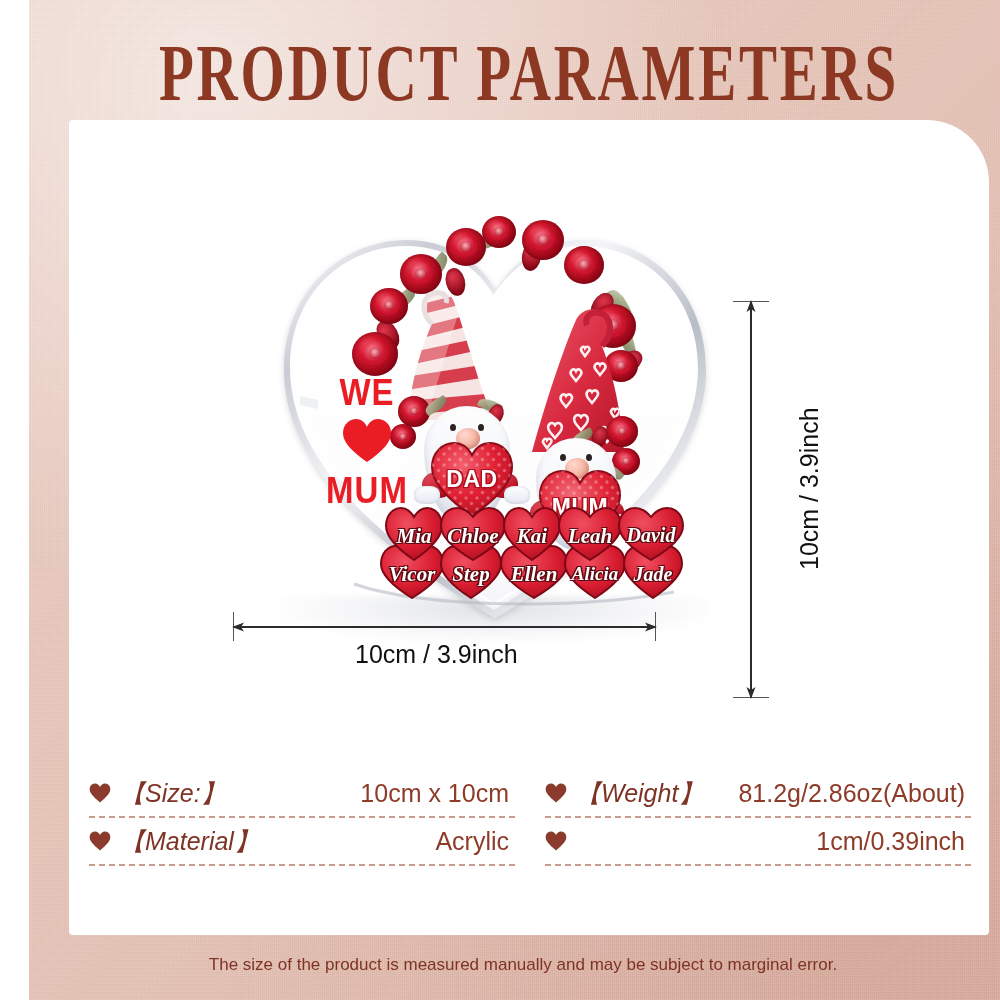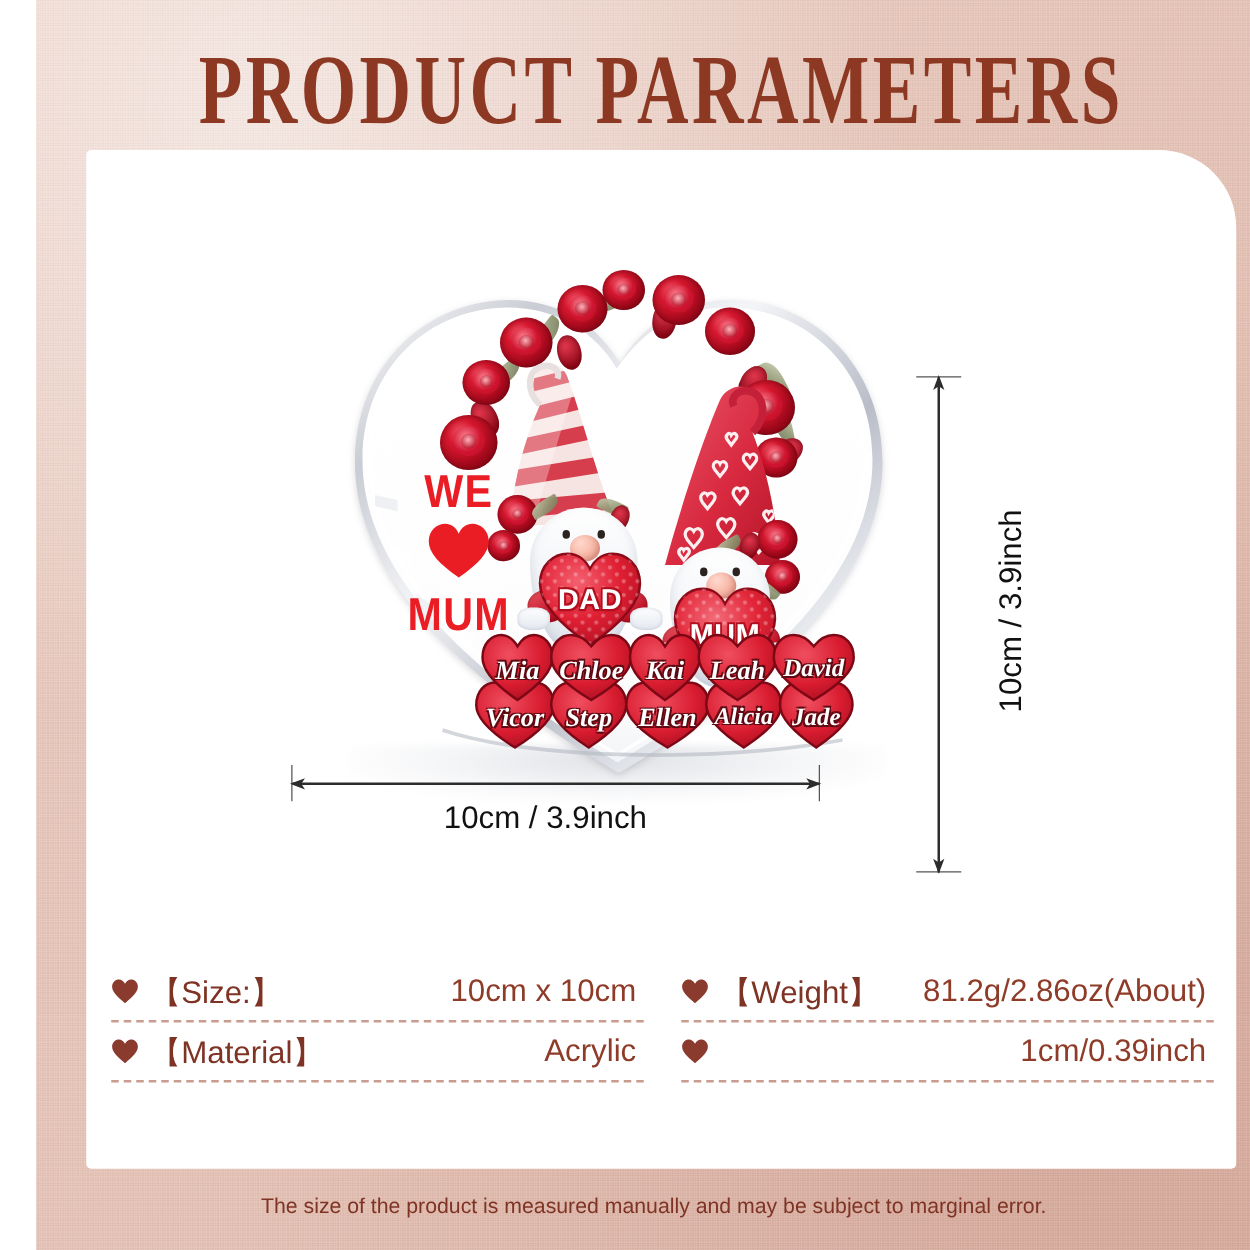--- a/index.html
+++ b/index.html
@@ -187,21 +187,21 @@
     width: 884px;
     display: grid;
     grid-template-columns: 1fr 1fr;
     column-gap: 28px;
   }
   .spec-cell { padding: 0 0 0 2px; }
   .spec-row {
     display: flex; align-items: center; justify-content: space-between;
     height: 46px;
   }
-  .spec-key { display: flex; align-items: center; gap: 9px; }
+  .spec-key { display: flex; align-items: center; gap: 9px; font-style: italic; }
   .spec-key .bullet { width: 22px; height: 20px; flex: 0 0 22px; }
   .spec-key-txt {
     font-family: "Liberation Sans", sans-serif;
     font-size: 25px; color: #7e3324; white-space: nowrap;
   }
   .spec-val {
     font-family: "Liberation Sans", sans-serif;
     font-size: 25px; color: #8e3b28; white-space: nowrap;
     padding-right: 6px;
   }

